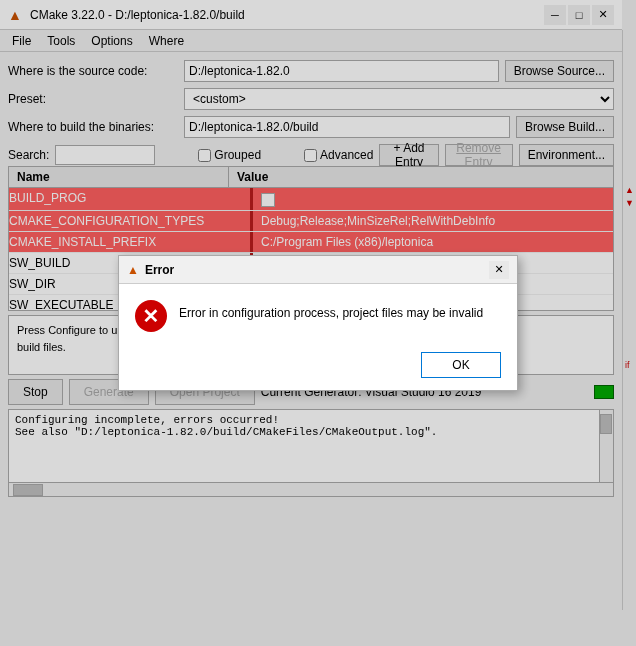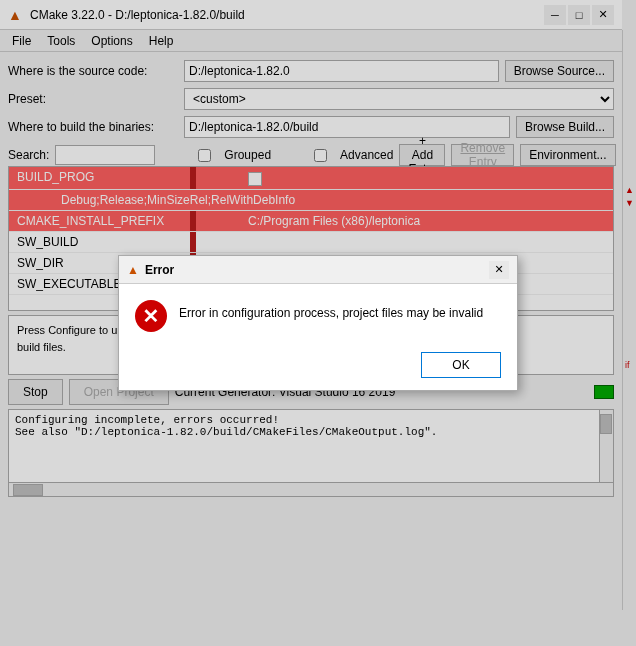--- a/index.html
+++ b/index.html
@@ -123,21 +123,21 @@
       width: 100px;
       height: 20px;
       border: 1px solid #aaa;
       padding: 2px 4px;
       font-size: 12px;
       background: white;
     }
     .checkbox-label {
       display: flex;
       align-items: center;
-      gap: 13px;
+      gap: 3px;
       font-size: 12px;
       padding-left: 37px;
     }
     .toolbar-btn {
       height: 22px;
       padding: 0 8px;
       border: 1px solid #aaa;
       background: #e8e8e8;
       cursor: pointer;
       font-size: 12px;
@@ -176,28 +176,27 @@
       padding: 3px 8px;
     }
     .table-row {
       display: flex;
       border-bottom: 1px solid #f0f0f0;
       font-size: 12px;
     }
     .table-row.red { background: #ff6060; color: #fff; }
     .table-row.white { background: #fff; }
     .table-row .col-name {
-      width: 187px;
-      padding: 3px 8px;
-      border-right: 6px solid #b91c1c;
+      width: 244px;
+      padding: 3px 0;
+      border-right: 3px solid #b91c1c;
     }
     .table-row .col-value {
       flex: 1;
       padding: 3px 8px;
-      margin-left: 44px;
     }
     .checkbox-cell {
       width: 14px;
       height: 14px;
       border: 1px solid #aaa;
       background: white;
       margin-top: 2px;
     }
 
     
@@ -393,21 +392,21 @@
         <button class="titlebar-btn">─</button>
         <button class="titlebar-btn">□</button>
         <button class="titlebar-btn close">✕</button>
       </div>
     </div>
 
     <div class="menubar">
       <span class="menubar-item">File</span>
       <span class="menubar-item">Tools</span>
       <span class="menubar-item">Options</span>
-      <span class="menubar-item">Help</span>
+      <span class="menubar-item">Where</span>
     </div>
 
     <div class="main">
 
       <div class="form-row">
         <span class="form-label">Where is the source code:</span>
         <input class="form-input" type="text" value="D:/leptonica-1.82.0" style="">
         <button class="form-btn">Browse Source...</button>
       </div>
 
@@ -434,29 +433,34 @@
         <label class="checkbox-label">
           <input type="checkbox" style="">
           <span>Advanced</span>
         </label>
         <button class="toolbar-btn">+ Add Entry</button>
         <button class="toolbar-btn disabled">Remove Entry</button>
         <button class="toolbar-btn">Environment...</button>
       </div>
 
       <div class="table-container">
+        <div class="table-header">
+          <div class="col-name">Name</div>
+          <div class="col-value">Value</div>
+        </div>
 
         <div class="table-row red">
           <div class="col-name">BUILD_PROG</div>
           <div class="col-value">
             <div class="checkbox-cell"></div>
           </div>
         </div>
 
         <div class="table-row red">
+          <div class="col-name">CMAKE_CONFIGURATION_TYPES</div>
           <div class="col-value">Debug;Release;MinSizeRel;RelWithDebInfo</div>
         </div>
 
         <div class="table-row red">
           <div class="col-name">CMAKE_INSTALL_PREFIX</div>
           <div class="col-value">C:/Program Files (x86)/leptonica</div>
         </div>
 
         <div class="table-row white">
           <div class="col-name">SW_BUILD</div>
@@ -474,20 +478,21 @@
         </div>
 
       </div>
 
       <div class="info-bar">
         <span>Press Configure to update and display new values in red, then press Generate to generate selected<br>build files.</span>
       </div>
 
       <div class="action-row">
         <button class="action-btn">Stop</button>
+        <button class="action-btn disabled">Generate</button>
         <button class="action-btn disabled">Open Project</button>
         <span class="generator-text">Current Generator: Visual Studio 16 2019</span>
         <div class="progress-bar"></div>
       </div>
 
       <div style="border:1px solid #aaa; background:white; height:88px; display:flex; flex-direction:column;">
         <div style="flex:1; display:flex; overflow:hidden;gap:8px;">
           <div class="output-area" style="flex:1; border:none; height:100%;">
             <div>Configuring incomplete, errors occurred!</div>
             <div>See also "D:/leptonica-1.82.0/build/CMakeFiles/CMakeOutput.log".</div>

